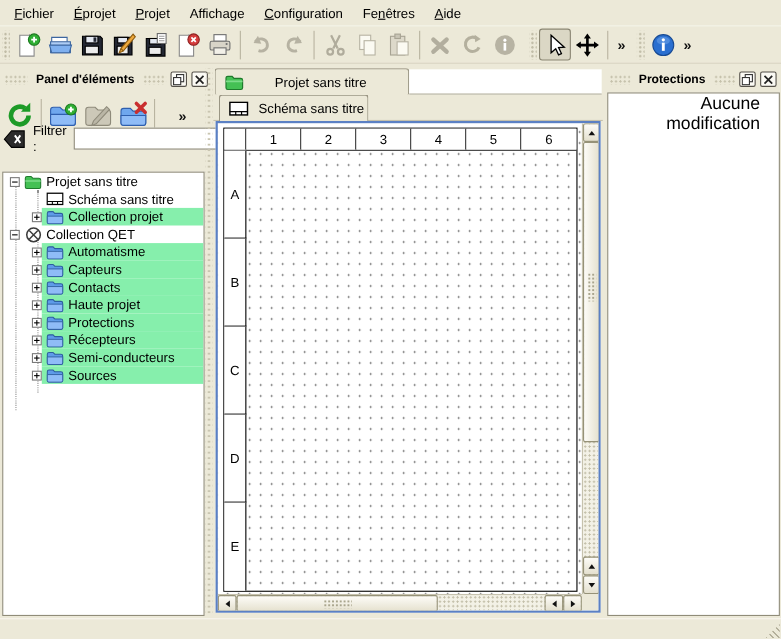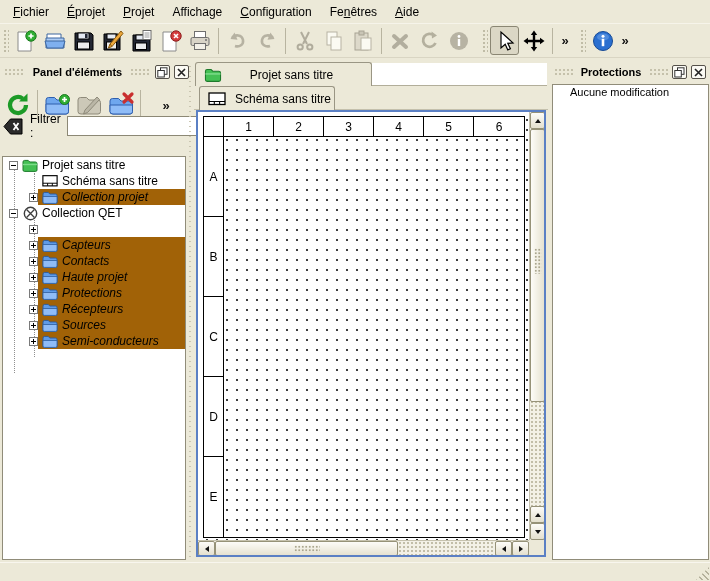--- a/index.html
+++ b/index.html
@@ -43,21 +43,21 @@
   
   .tree { position:absolute; left:2px; top:94px; width:184px; height:404px; background:#fff; border:1px solid #908c79; overflow:hidden; }
   .tline { position:absolute; border-left:1px dotted #909090; width:0; }
   .trow { position:relative; height:16px; display:flex; align-items:center; }
   .t-ind0 { width:6px; } .t-ind1 { width:26px; }
   .exp { width:9px; height:9px; border:1px solid #7a7a7a; background:#fff; position:relative; flex:none; }
   .exp::before { content:""; position:absolute; left:1px; right:1px; top:3px; height:1px; background:#000; }
   .exp.plus::after { content:""; position:absolute; top:1px; bottom:1px; left:3px; width:1px; background:#000; }
   .exp-spacer { width:9px; height:9px; flex:none; }
   .t-body { flex:1; height:16px; display:flex; align-items:center; gap:4px; padding-left:4px; }
-  .t-body.shaded { background:#a16207;font-style:italic; }
+  .t-body.shaded { background:#86efac; }
   .t-icon { width:16px; height:14px; flex:none; display:flex; align-items:center; justify-content:center; }
   .t-label { font-size:12px; color:#000; white-space:nowrap; }
 
   
   .vsplit { position:absolute; left:187px; top:62px; width:6px; height:498px; background-image:radial-gradient(circle,#c9c5b0 1px,rgba(0,0,0,0) 1.1px); background-size:4px 5px; background-position:1px 2px; }
 
   
   .center { position:absolute; left:194px; top:62px; width:354px; height:498px; }
   .tab1 { position:absolute; left:1px; top:0; width:177px; height:24px; background:#ece9d8; border:1px solid #9a9684; border-bottom:none; border-radius:3px 3px 0 0; display:flex; align-items:center; }
   .tab1 .t-ic { margin-left:8px; }
@@ -92,21 +92,21 @@
   .arr.left  { border-top:3.5px solid transparent; border-bottom:3.5px solid transparent; border-right:4.5px solid #111; }
   .arr.right { border-top:3.5px solid transparent; border-bottom:3.5px solid transparent; border-left:4.5px solid #111; }
   .vthumb { position:absolute; left:0; top:17px; width:15px; height:273px; background:linear-gradient(90deg,#fdfcf8,#e6e2d0); border:1px solid #969278; border-radius:2px; }
   .vthumb::after { content:""; position:absolute; left:3px; top:118px; width:8px; height:26px; background-image:radial-gradient(circle,#a9a58d 1px,rgba(0,0,0,0) 1.15px); background-size:3.5px 3.5px; }
   .hthumb { position:absolute; top:0; left:17px; width:183px; height:15px; background:linear-gradient(180deg,#fdfcf8,#e6e2d0); border:1px solid #969278; border-radius:2px; }
   .hthumb::after { content:""; position:absolute; top:3px; left:78px; width:26px; height:8px; background-image:radial-gradient(circle,#a9a58d 1px,rgba(0,0,0,0) 1.15px); background-size:3.5px 3.5px; }
   .sbcorner { position:absolute; right:0; bottom:0; width:15px; height:15px; background:#ece9d8; }
 
   
   .undo-list { position:absolute; left:2px; right:1px; top:22px; bottom:0; background:#fff; border:1px solid #908c79; }
-  .undo-item { height:17px; font-size:11px; padding:1px 17px; color:#000; }
+  .undo-item { height:17px; font-size:16px; padding:1px 17px; color:#000;text-align:right; }
 
   
   .statusbar { position:absolute; left:0; top:562px; width:710px; height:19px; background:#ece9d8; border-top:1px solid #f8f6ee; }
   .grip { position:absolute; right:1px; bottom:1px; width:13px; height:13px;
           background:repeating-linear-gradient(45deg,#b4b09b 0 1.4px,rgba(0,0,0,0) 1.4px 4.2px);
           clip-path:polygon(100% 0,100% 100%,0 100%); }
   svg { display:block; }
 </style>
 </head>
 <body>
@@ -392,20 +392,29 @@
                 <path d="M3.8 3.8l8.4 8.4M12.2 3.8l-8.4 8.4" stroke="#3c3c3c" stroke-width="1.4"></path>
               </svg>
             </span>
             <span class="t-label">Collection QET</span>
           </div>
         </div>
 
     <div class="trow">
           <span class="t-ind1"></span>
           <span class="exp plus"></span>
+          <div class="t-body shaded">
+            <span class="t-icon">
+              <svg width="16" height="13" viewBox="0 0 16 13">
+                <path d="M1 3q0-1.6 1.6-1.6h3.6L7.8 3h5.6Q15 3 15 4.6V11q0 1.4-1.5 1.4h-11Q1 12.4 1 11z" fill="#5e9be8" stroke="#2d5d9e"></path>
+                <path d="M1 5.5h14v5.5q0 1.4-1.5 1.4h-11Q1 12.4 1 11z" fill="#8fbcf7" stroke="#2d5d9e" stroke-width="0.8"></path>
+              </svg>
+            </span>
+            <span class="t-label">Automatisme</span>
+          </div>
         </div>
 
     <div class="trow">
           <span class="t-ind1"></span>
           <span class="exp plus"></span>
           <div class="t-body shaded">
             <span class="t-icon">
               <svg width="16" height="13" viewBox="0 0 16 13">
                 <path d="M1 3q0-1.6 1.6-1.6h3.6L7.8 3h5.6Q15 3 15 4.6V11q0 1.4-1.5 1.4h-11Q1 12.4 1 11z" fill="#5e9be8" stroke="#2d5d9e"></path>
                 <path d="M1 5.5h14v5.5q0 1.4-1.5 1.4h-11Q1 12.4 1 11z" fill="#8fbcf7" stroke="#2d5d9e" stroke-width="0.8"></path>
@@ -475,35 +484,35 @@
     <div class="trow">
           <span class="t-ind1"></span>
           <span class="exp plus"></span>
           <div class="t-body shaded">
             <span class="t-icon">
               <svg width="16" height="13" viewBox="0 0 16 13">
                 <path d="M1 3q0-1.6 1.6-1.6h3.6L7.8 3h5.6Q15 3 15 4.6V11q0 1.4-1.5 1.4h-11Q1 12.4 1 11z" fill="#5e9be8" stroke="#2d5d9e"></path>
                 <path d="M1 5.5h14v5.5q0 1.4-1.5 1.4h-11Q1 12.4 1 11z" fill="#8fbcf7" stroke="#2d5d9e" stroke-width="0.8"></path>
               </svg>
             </span>
+            <span class="t-label">Semi-conducteurs</span>
+          </div>
+        </div>
+
+    <div class="trow">
+          <span class="t-ind1"></span>
+          <span class="exp plus"></span>
+          <div class="t-body shaded">
+            <span class="t-icon">
+              <svg width="16" height="13" viewBox="0 0 16 13">
+                <path d="M1 3q0-1.6 1.6-1.6h3.6L7.8 3h5.6Q15 3 15 4.6V11q0 1.4-1.5 1.4h-11Q1 12.4 1 11z" fill="#5e9be8" stroke="#2d5d9e"></path>
+                <path d="M1 5.5h14v5.5q0 1.4-1.5 1.4h-11Q1 12.4 1 11z" fill="#8fbcf7" stroke="#2d5d9e" stroke-width="0.8"></path>
+              </svg>
+            </span>
             <span class="t-label">Sources</span>
-          </div>
-        </div>
-
-    <div class="trow">
-          <span class="t-ind1"></span>
-          <span class="exp plus"></span>
-          <div class="t-body shaded">
-            <span class="t-icon">
-              <svg width="16" height="13" viewBox="0 0 16 13">
-                <path d="M1 3q0-1.6 1.6-1.6h3.6L7.8 3h5.6Q15 3 15 4.6V11q0 1.4-1.5 1.4h-11Q1 12.4 1 11z" fill="#5e9be8" stroke="#2d5d9e"></path>
-                <path d="M1 5.5h14v5.5q0 1.4-1.5 1.4h-11Q1 12.4 1 11z" fill="#8fbcf7" stroke="#2d5d9e" stroke-width="0.8"></path>
-              </svg>
-            </span>
-            <span class="t-label">Semi-conducteurs</span>
           </div>
         </div>
 
   </div>
 </div>
 
 <div class="vsplit"></div>
 
 <div class="center">
   <div class="tab-filler"></div>

